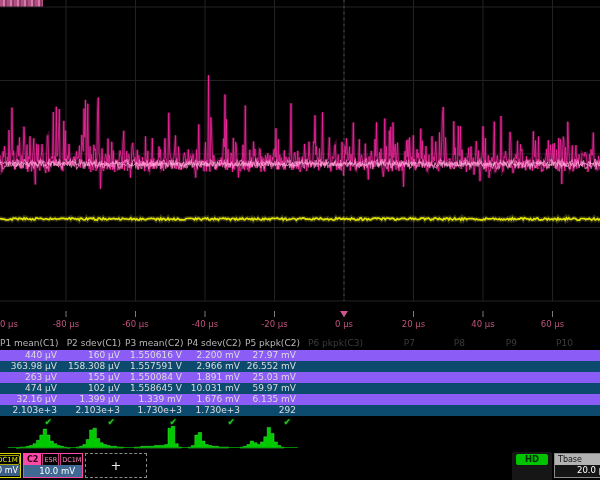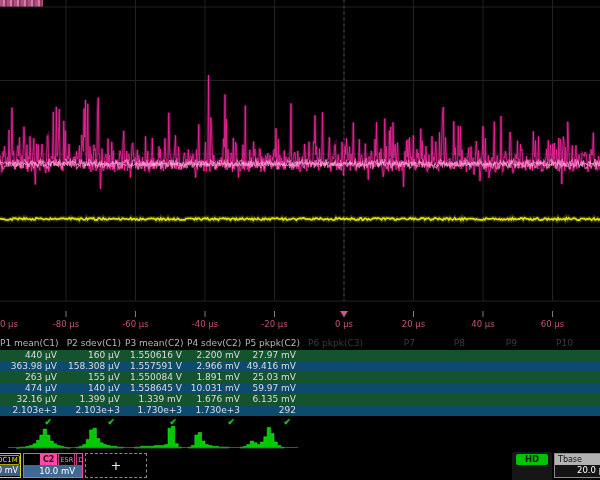--- a/index.html
+++ b/index.html
@@ -21,36 +21,36 @@
   #mtable{position:absolute;left:0;top:337px;width:600px;}
   .trow{display:grid;grid-template-columns:62px 63px 62px 58px 56px 62px 52px 50px 52px 56px 1fr;
     width:600px;align-items:center;}
   .thead{height:13px;}
   .vrow9{height:11px;}
   .tcheck{height:12px;}
   .tc{font-size:9px;line-height:11px;white-space:nowrap;overflow:hidden;}
   .h{color:#b8b8b8;text-align:right;padding-right:4px;}
   .hd1{color:#3c3c3c;text-align:right;padding-left:6px;}
   .v{color:#dcdcdc;text-align:right;padding-right:5px;}
-  .stripeA{background:#14532d;}
+  .stripeA{background:#8b5cf6;}
   .stripeB{background:#0c4a6e;}
   .chk{color:#27c427;text-align:right;padding-right:10px;font-size:9px;text-shadow:0 0 2px #0a0;}
 
   #histo-svg{position:absolute;left:0;top:426px;}
 
   
   #bottom-bar{position:absolute;left:0;top:450px;width:600px;height:30px;background:#000;}
   .descbox{position:absolute;top:3px;height:25px;box-sizing:border-box;}
   #c1box{left:0;width:21px;border:1px solid #d8d800;border-left:none;overflow:hidden;}
   #c1badge{position:absolute;left:-5px;top:1px;font-size:7px;color:#e6e600;border:1px solid #a8a800;
     border-radius:2px;padding:0 1px;line-height:8px;white-space:nowrap;}
   #c1val{position:absolute;left:-8px;right:0;bottom:1px;height:11px;background:#3d5f86;color:#fff;
     font-size:8px;line-height:11px;text-align:right;padding-right:2px;white-space:nowrap;}
   #c2box{left:23px;width:60px;border:1px solid #ff49a8;overflow:hidden;}
-  #c2top{position:absolute;left:16px;top:0;right:0;height:12px;display:flex;align-items:center;gap:1px;}
+  #c2top{position:absolute;left:0;top:0;right:0;height:12px;display:flex;align-items:center;gap:1px;}
   #c2tab{background:#ff49a8;color:#2a000f;font-weight:bold;font-size:8px;line-height:12px;padding:0 3px;}
   .pbadge{font-size:6.5px;color:#ff84c0;border:1px solid #c2397f;border-radius:2px;line-height:8px;padding:8px 1px;}
   #c2val{position:absolute;left:0;right:0;bottom:0;height:12px;background:#406a94;color:#fff;
     font-size:8.5px;line-height:12px;text-align:right;padding-right:7px;}
   #addbox{left:85px;width:62px;border:1px dashed #8a8a8a;color:#e8e8e8;font-size:13px;
     display:flex;align-items:center;justify-content:center;}
   #hdgroup{position:absolute;left:512px;top:2px;width:40px;height:33px;background:#161616;border-radius:2px;}
   #hdbadge{position:absolute;left:4px;top:2px;width:32px;height:11px;background:#00c400;color:#002a00;
     font-size:8.5px;font-weight:bold;text-align:center;line-height:11px;border-radius:2px;}
   #hdbits{position:absolute;left:0;top:15px;width:40px;text-align:right;color:#9a9a9a;font-size:7.5px;margin-left:28px;}
@@ -137,21 +137,21 @@
         <div class="tc"></div>
         <div class="tc"></div>
         <div class="tc"></div>
         <div class="tc"></div>
     </div>
     <div class="trow vrow9 stripeB">
       <div class="tc v">363.98 µV</div>
       <div class="tc v">158.308 µV</div>
       <div class="tc v">1.557591 V</div>
       <div class="tc v">2.966 mV</div>
-      <div class="tc v">49.416 mV</div>
+      <div class="tc v">26.552 mV</div>
       <div class="tc"></div>
         <div class="tc"></div>
         <div class="tc"></div>
         <div class="tc"></div>
         <div class="tc"></div>
         <div class="tc"></div>
     </div>
     <div class="trow vrow9 stripeA">
       <div class="tc v">263 µV</div>
       <div class="tc v">155 µV</div>
@@ -160,21 +160,21 @@
       <div class="tc v">25.03 mV</div>
       <div class="tc"></div>
         <div class="tc"></div>
         <div class="tc"></div>
         <div class="tc"></div>
         <div class="tc"></div>
         <div class="tc"></div>
     </div>
     <div class="trow vrow9 stripeB">
       <div class="tc v">474 µV</div>
-      <div class="tc v">140 µV</div>
+      <div class="tc v">102 µV</div>
       <div class="tc v">1.558645 V</div>
       <div class="tc v">10.031 mV</div>
       <div class="tc v">59.97 mV</div>
       <div class="tc"></div>
         <div class="tc"></div>
         <div class="tc"></div>
         <div class="tc"></div>
         <div class="tc"></div>
         <div class="tc"></div>
     </div>

